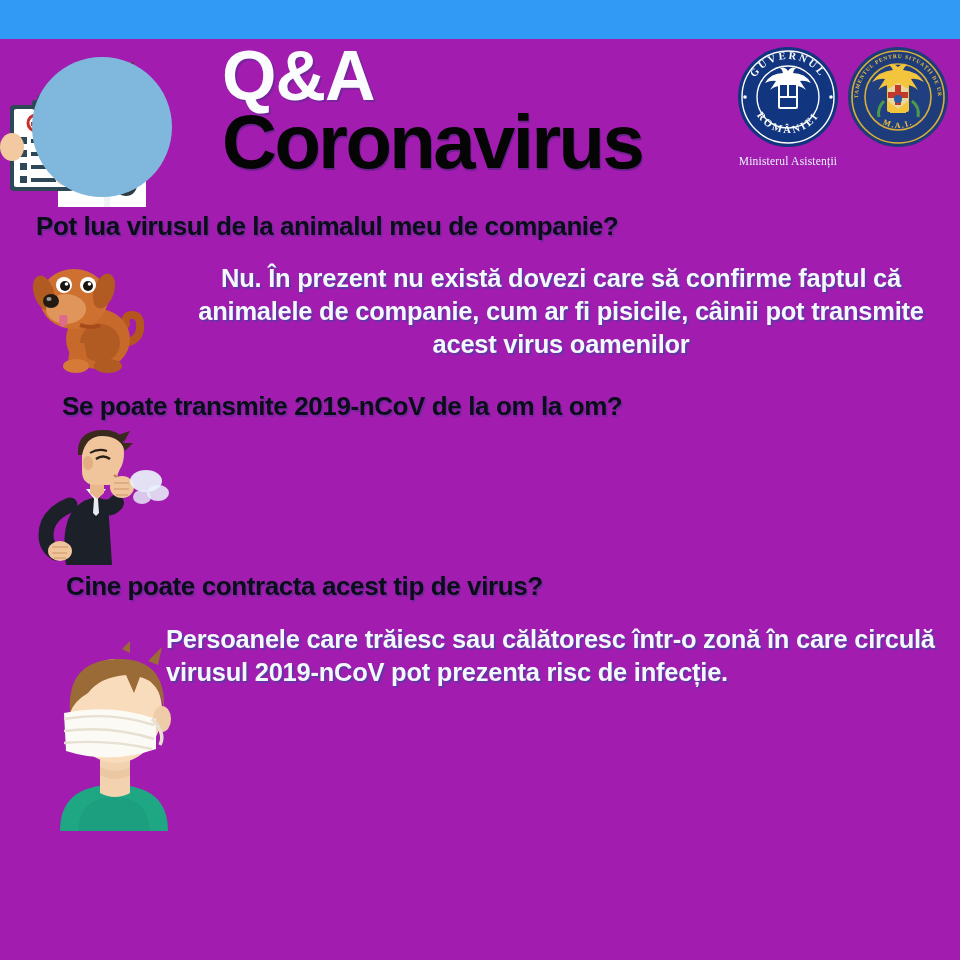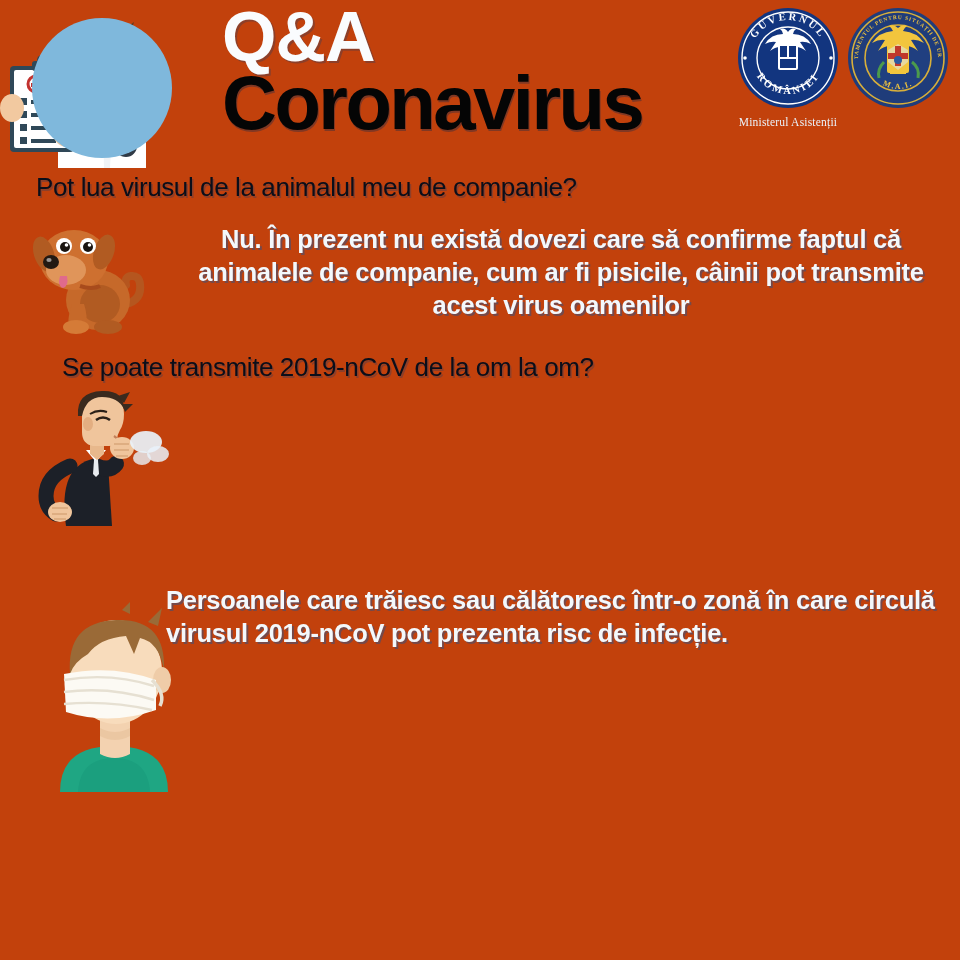--- a/index.html
+++ b/index.html
@@ -3,21 +3,21 @@
 <meta charset="utf-8">
 <style>
   html,body{margin:0;padding:0;}
   body{
     width:960px;height:960px;
     background:#319AF4;
     font-family:"Liberation Sans", sans-serif;
     overflow:hidden;
     position:relative;
   }
-  .poster{position:absolute;inset:0;background:#c2410c;}
+  .poster{position:absolute;inset:0;background:#a21caf;margin-top:39px;}
 
   
   .header{position:absolute;left:0;top:0;width:960px;height:168px;}
 
   .doctor-wrap{position:absolute;left:6px;top:8px;width:172px;height:160px;}
   .doctor-circle{position:absolute;left:26px;top:10px;width:140px;height:140px;border-radius:50%;background:#7FB8DC;}
 
   .title-block{position:absolute;left:222px;top:4px;width:470px;}
   .title-qa{
     font-size:70px;font-weight:bold;color:#FAFCFE;line-height:0.96;
@@ -38,21 +38,21 @@
   .logo-dsu{left:110px;}
   .ministry-label{
     position:absolute;left:0;top:110px;width:104px;text-align:center;
     color:#EAF3FB;font-size:11.5px;font-family:"Liberation Serif",serif;
     letter-spacing:.2px;
   }
 
   
   .question{
     position:absolute;
-    font-size:26px;font-weight:normal;color:#0A0E1A;
+    font-size:26px;font-weight:bold;color:#0A0E1A;
     letter-spacing:-0.4px;white-space:nowrap;
     text-shadow:1.5px 1.5px 0 rgba(20,60,110,.30);
   }
   .answer{
     position:absolute;
     font-size:25.5px;font-weight:bold;color:#F3F8FC;
     line-height:1.30;letter-spacing:-0.25px;
     text-shadow:2px 2px 0 rgba(25,85,150,.45);
   }
 
@@ -267,20 +267,21 @@
       <ellipse cx="92" cy="60" rx="12" ry="11" fill="#F0C59C"></ellipse>
       <path d="M84 56 h15 M84 62 h15 M86 68 h12" stroke="#D8A679" stroke-width="1.6"></path>
 
       <ellipse cx="116" cy="54" rx="16" ry="11" fill="#E9F2FA" opacity=".92"></ellipse>
       <ellipse cx="128" cy="66" rx="11" ry="8" fill="#E9F2FA" opacity=".85"></ellipse>
       <ellipse cx="112" cy="70" rx="9" ry="7" fill="#E9F2FA" opacity=".8"></ellipse>
     </svg>
   </div>
 
 
+  <div class="question q3">Cine poate contracta acest tip de virus?</div>
 
   <div class="art art-mask">
     <svg width="140" height="192" viewBox="0 0 140 192">
 
       <path d="M8 192 q0 -46 54 -46 q54 0 54 46 z" fill="#1FA683"></path>
       <path d="M26 192 q2 -34 36 -34 q34 0 36 34 z" fill="#18997A" opacity=".55"></path>
 
       <path d="M48 120 h30 v34 q-15 8 -30 0 z" fill="#F3D2B0"></path>
 
       <ellipse cx="64" cy="72" rx="46" ry="52" fill="#F8DCBC"></ellipse>

